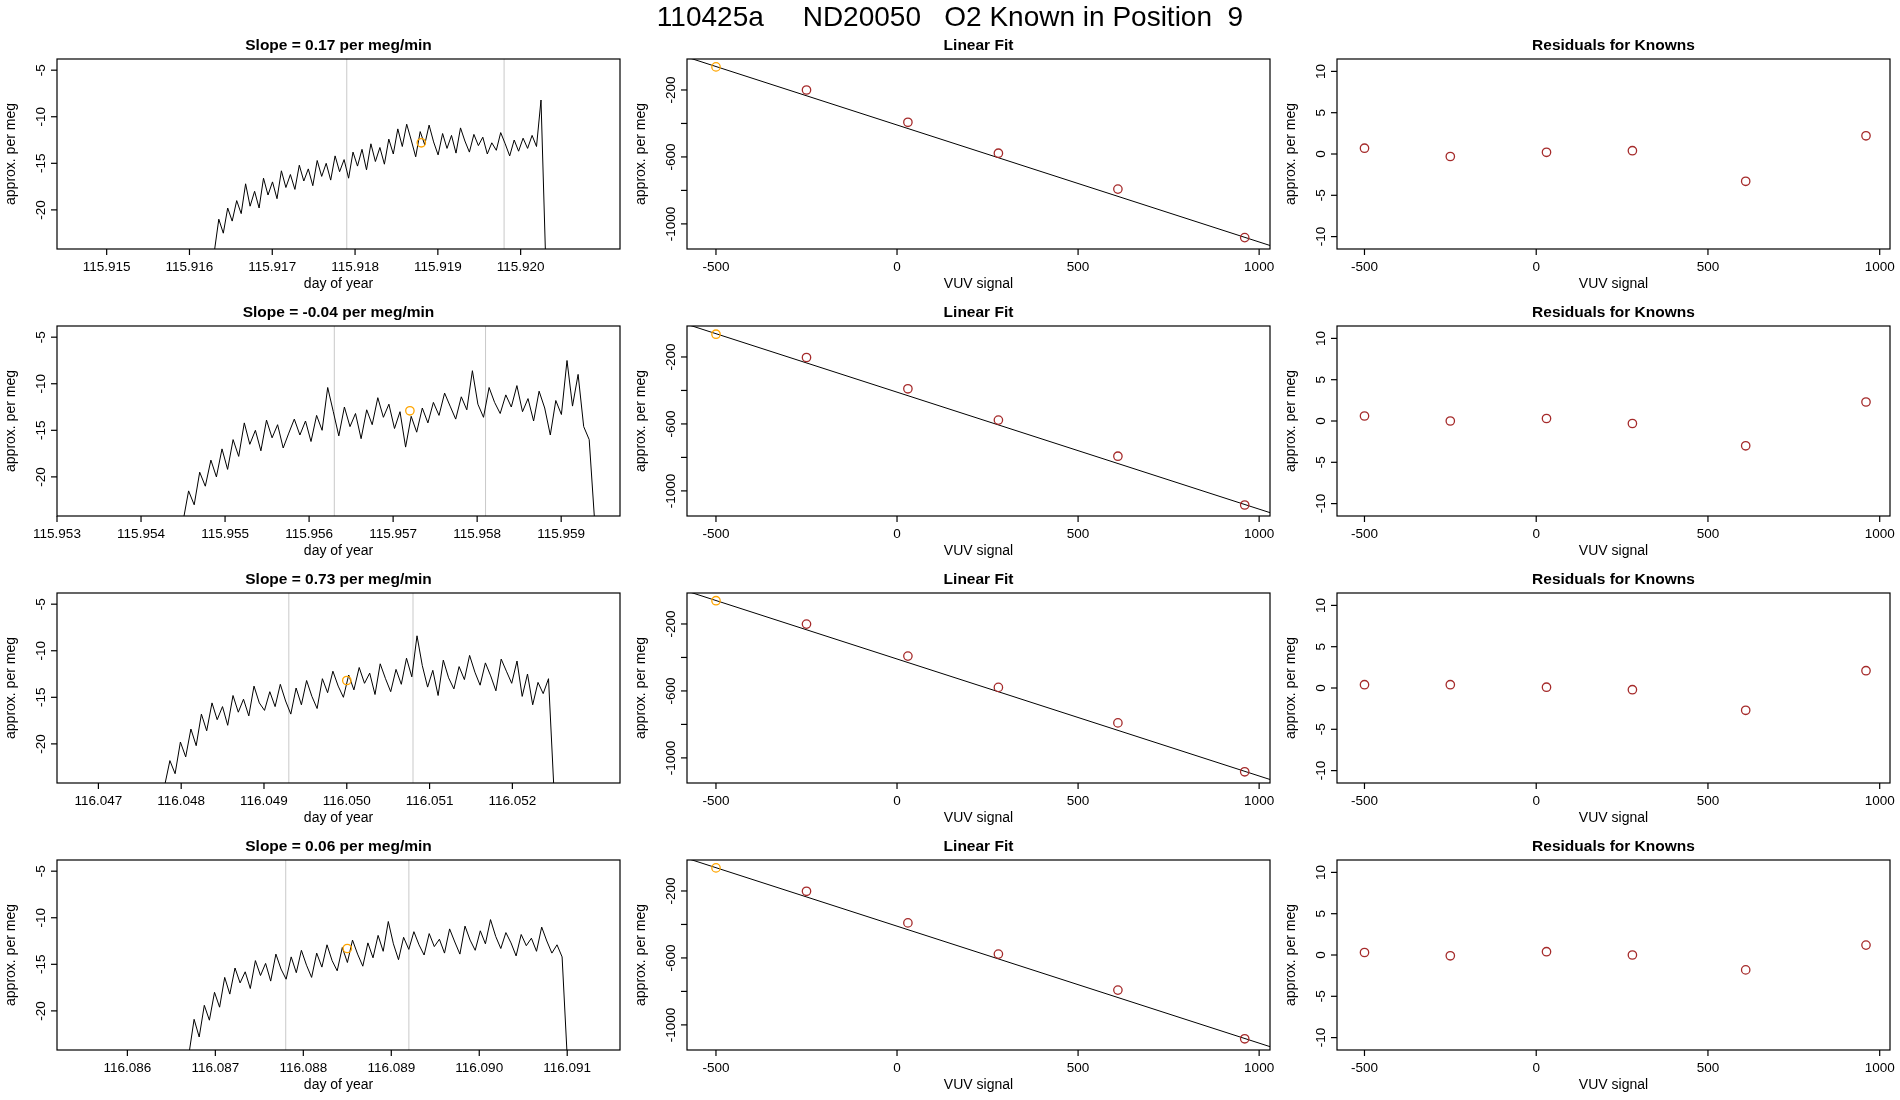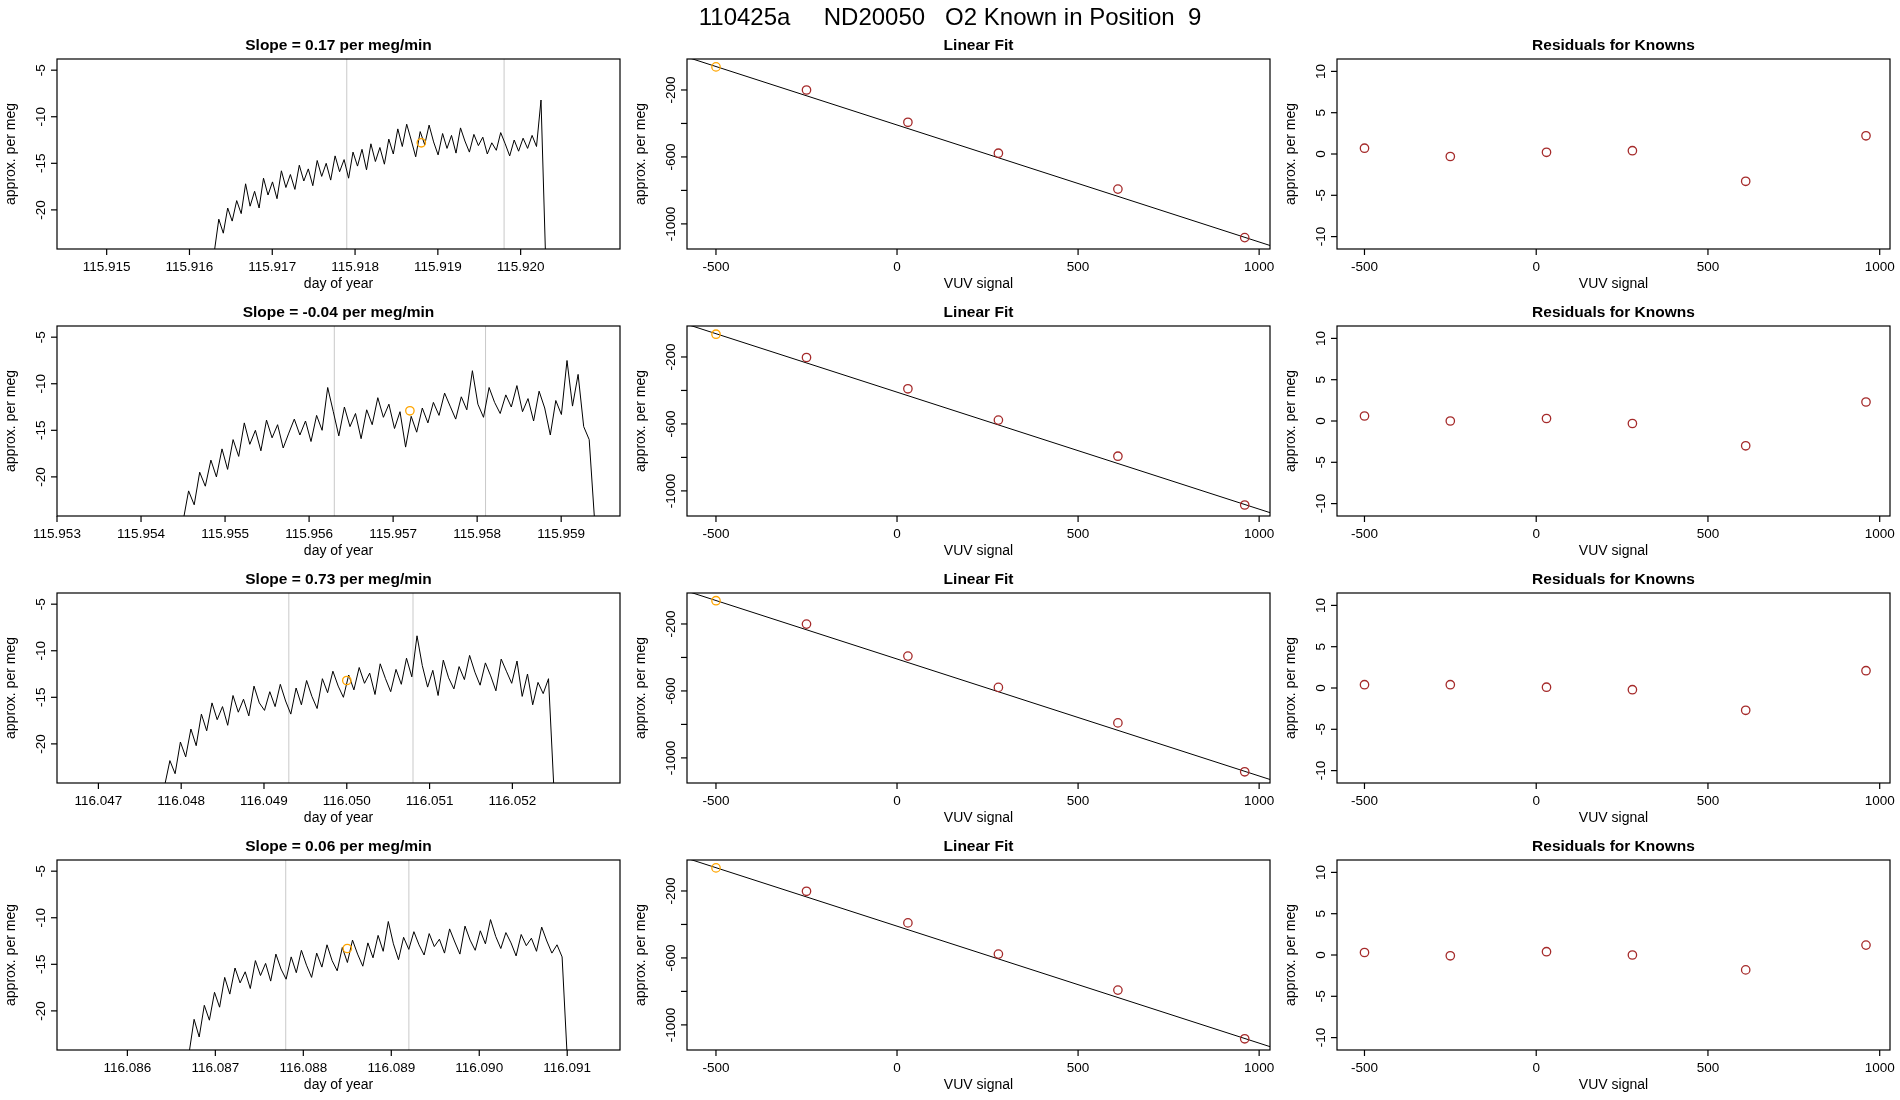--- a/index.html
+++ b/index.html
@@ -1,17 +1,17 @@
 <!DOCTYPE html>
 <html><head>
 <meta charset="utf-8">
 <style>
   html,body{margin:0;padding:0;background:#ffffff;}
   body{width:1900px;height:1100px;overflow:hidden;font-family:"Liberation Sans",sans-serif;}
-  .suptitle{height:32px;line-height:34px;text-align:center;font-size:24px;color:#000;white-space:pre;}
+  .suptitle{height:32px;line-height:34px;text-align:center;font-size:28px;color:#000;white-space:pre;}
   .grid{display:grid;grid-template-columns:630px 650px 620px;grid-auto-rows:267px;}
   figure.panel{margin:0;padding:0;position:relative;}
   svg{display:block;}
   svg text{font-family:"Liberation Sans",sans-serif;fill:#000;}
 </style>
 </head>
 <body>
 
 <div class="suptitle">110425a     ND20050   O2 Known in Position  9</div>
 

